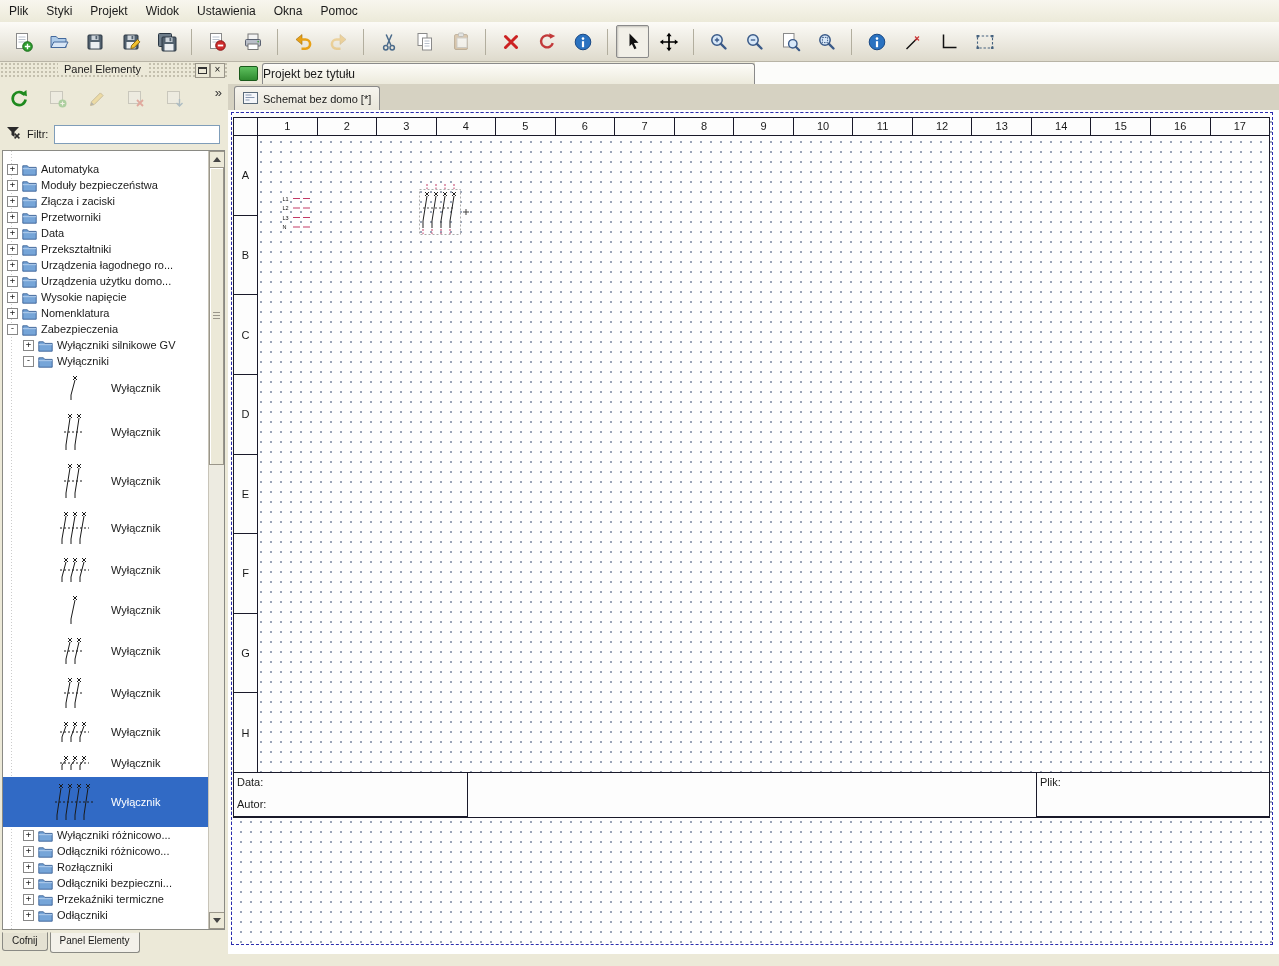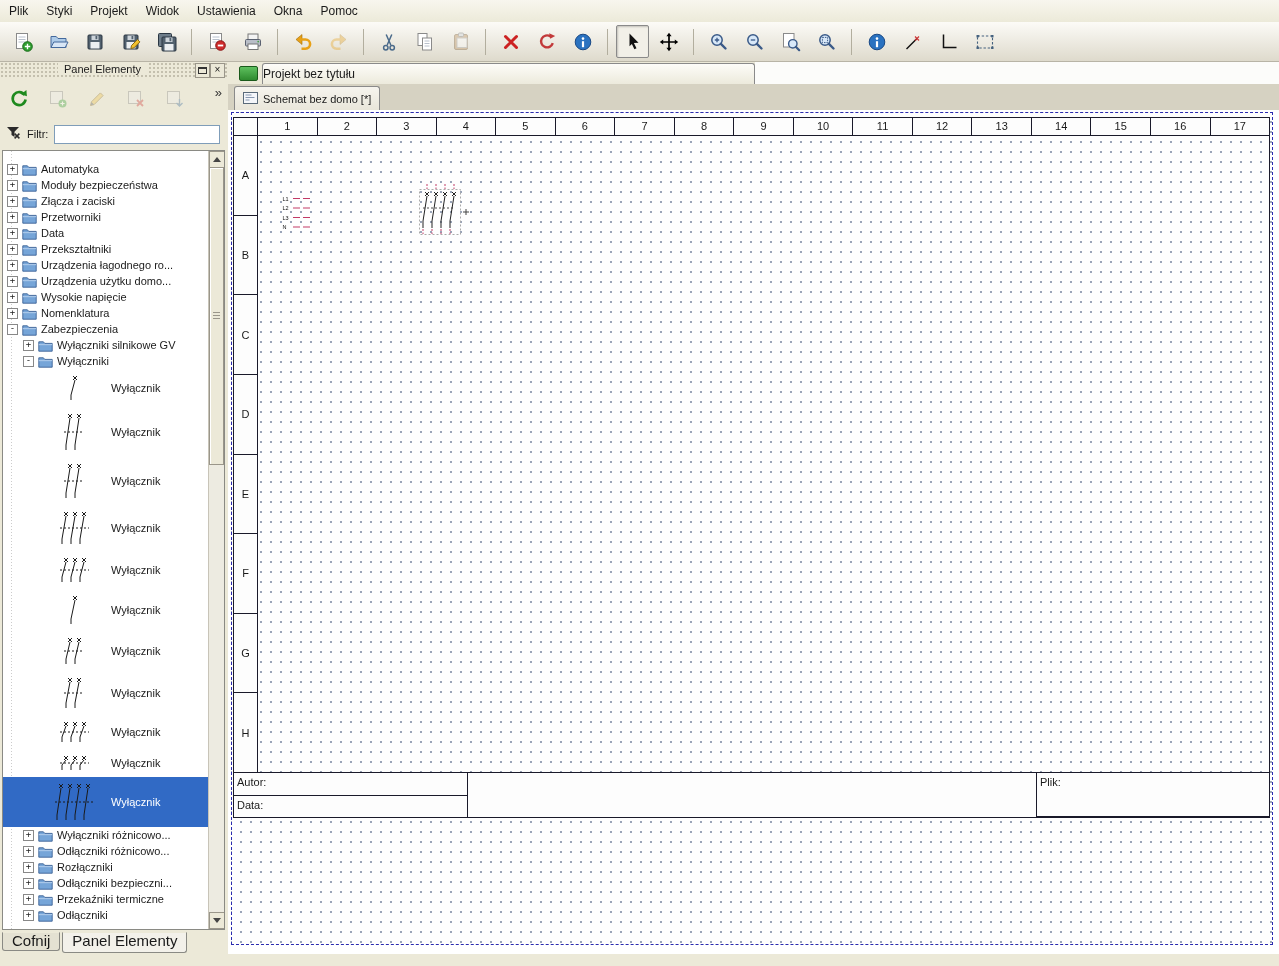--- a/index.html
+++ b/index.html
@@ -50,21 +50,21 @@
   .sb{position:absolute;right:0;top:0;bottom:0;width:15px;background:#edebe1;border-left:1px solid #c8c4b8;}
   .sb-btn{position:absolute;left:0;width:14px;height:15px;background:#ece9d8;border:1px solid #9a968a;display:flex;align-items:center;justify-content:center;}
   .sb-up{top:0;}
   .sb-down{bottom:0;}
   .sb-up::before{content:'';border:4px solid transparent;border-bottom:5px solid #444;margin-top:-4px;}
   .sb-down::before{content:'';border:4px solid transparent;border-top:5px solid #444;margin-bottom:-4px;}
   .sb-thumb{position:absolute;left:0;top:16px;width:13px;height:296px;background:#ece9d8;border:1px solid #9a968a;box-shadow:inset 1px 1px 0 #fff;}
   .grip{position:absolute;left:3px;right:3px;top:50%;height:8px;margin-top:-4px;background:repeating-linear-gradient(to bottom,#9a968a 0 1px,transparent 1px 3px);}
 
   .panel-tabs{position:absolute;bottom:0;left:2px;height:22px;display:flex;align-items:flex-start;gap:2px;}
-  .ptab{border:1px solid #8a8a84;border-top:1px solid #ece9d8;background:#e4e1d2;border-radius:0 0 3px 3px;padding:1px 9px;font-size:15px;height:15px;line-height:14px;}
+  .ptab{border:1px solid #8a8a84;border-top:1px solid #ece9d8;background:#e4e1d2;border-radius:0 0 3px 3px;padding:1px 9px;font-size:10px;height:15px;line-height:14px;}
   .ptab.active{background:#f3f1ea;height:17px;}
 
   
   .main{position:absolute;left:228px;top:62px;right:0;bottom:0;}
   .project-tabbar{position:relative;height:22px;background:#ece9d8;}
   .tabbar-rest{position:absolute;left:527px;right:0;top:0;bottom:0;background:#fcfcfa;}
   .project-icon{position:absolute;left:11px;top:4px;width:17px;height:13px;background:linear-gradient(#5ec05e,#2e8a2e);border:1px solid #1a5a1a;border-radius:2px;}
   .project-tab{position:absolute;left:34px;top:1px;width:491px;height:20px;background:linear-gradient(#fdfcf8,#eceadc);border:1px solid #8a8a8a;border-bottom:none;border-radius:3px 3px 0 0;text-align:left;font-size:12px;line-height:20px;}
   .schema-tabbar{position:relative;height:26px;background:#d6d2c2;border-bottom:1px solid #8a887c;}
   .schema-tab{position:absolute;left:6px;top:2px;height:23px;background:linear-gradient(#f6f4ee,#e9e6da);border:1px solid #8a8a8a;border-bottom:none;border-radius:3px 3px 0 0;display:flex;align-items:center;gap:5px;padding:0 8px;font-size:11px;}
@@ -727,22 +727,22 @@
               <span class="cell">B</span>
               <span class="cell">C</span>
               <span class="cell">D</span>
               <span class="cell">E</span>
               <span class="cell">F</span>
               <span class="cell">G</span>
               <span class="cell">H</span>
             </div>
           <div class="titleblock">
             <div class="tb-col tb-left">
+              <div class="tb-cell">Data:</div>
               <div class="tb-cell divided">Autor:</div>
-              <div class="tb-cell">Data:</div>
             </div>
             <div class="tb-col tb-mid"></div>
             <div class="tb-col tb-right">
               <div class="tb-cell divided">Plik:</div>
             </div>
           </div>
         </div>
         <div class="placed phase"><svg width="32" height="42" viewBox="0 0 32 42">
               <text x="0.5" y="7.5" font-size="5.5" fill="#111" font-family="Liberation Sans,sans-serif">L1</text>
               <path d="M11 5.5h7M21 5.5h7" stroke="#c23a66" stroke-width="1.1"></path>

